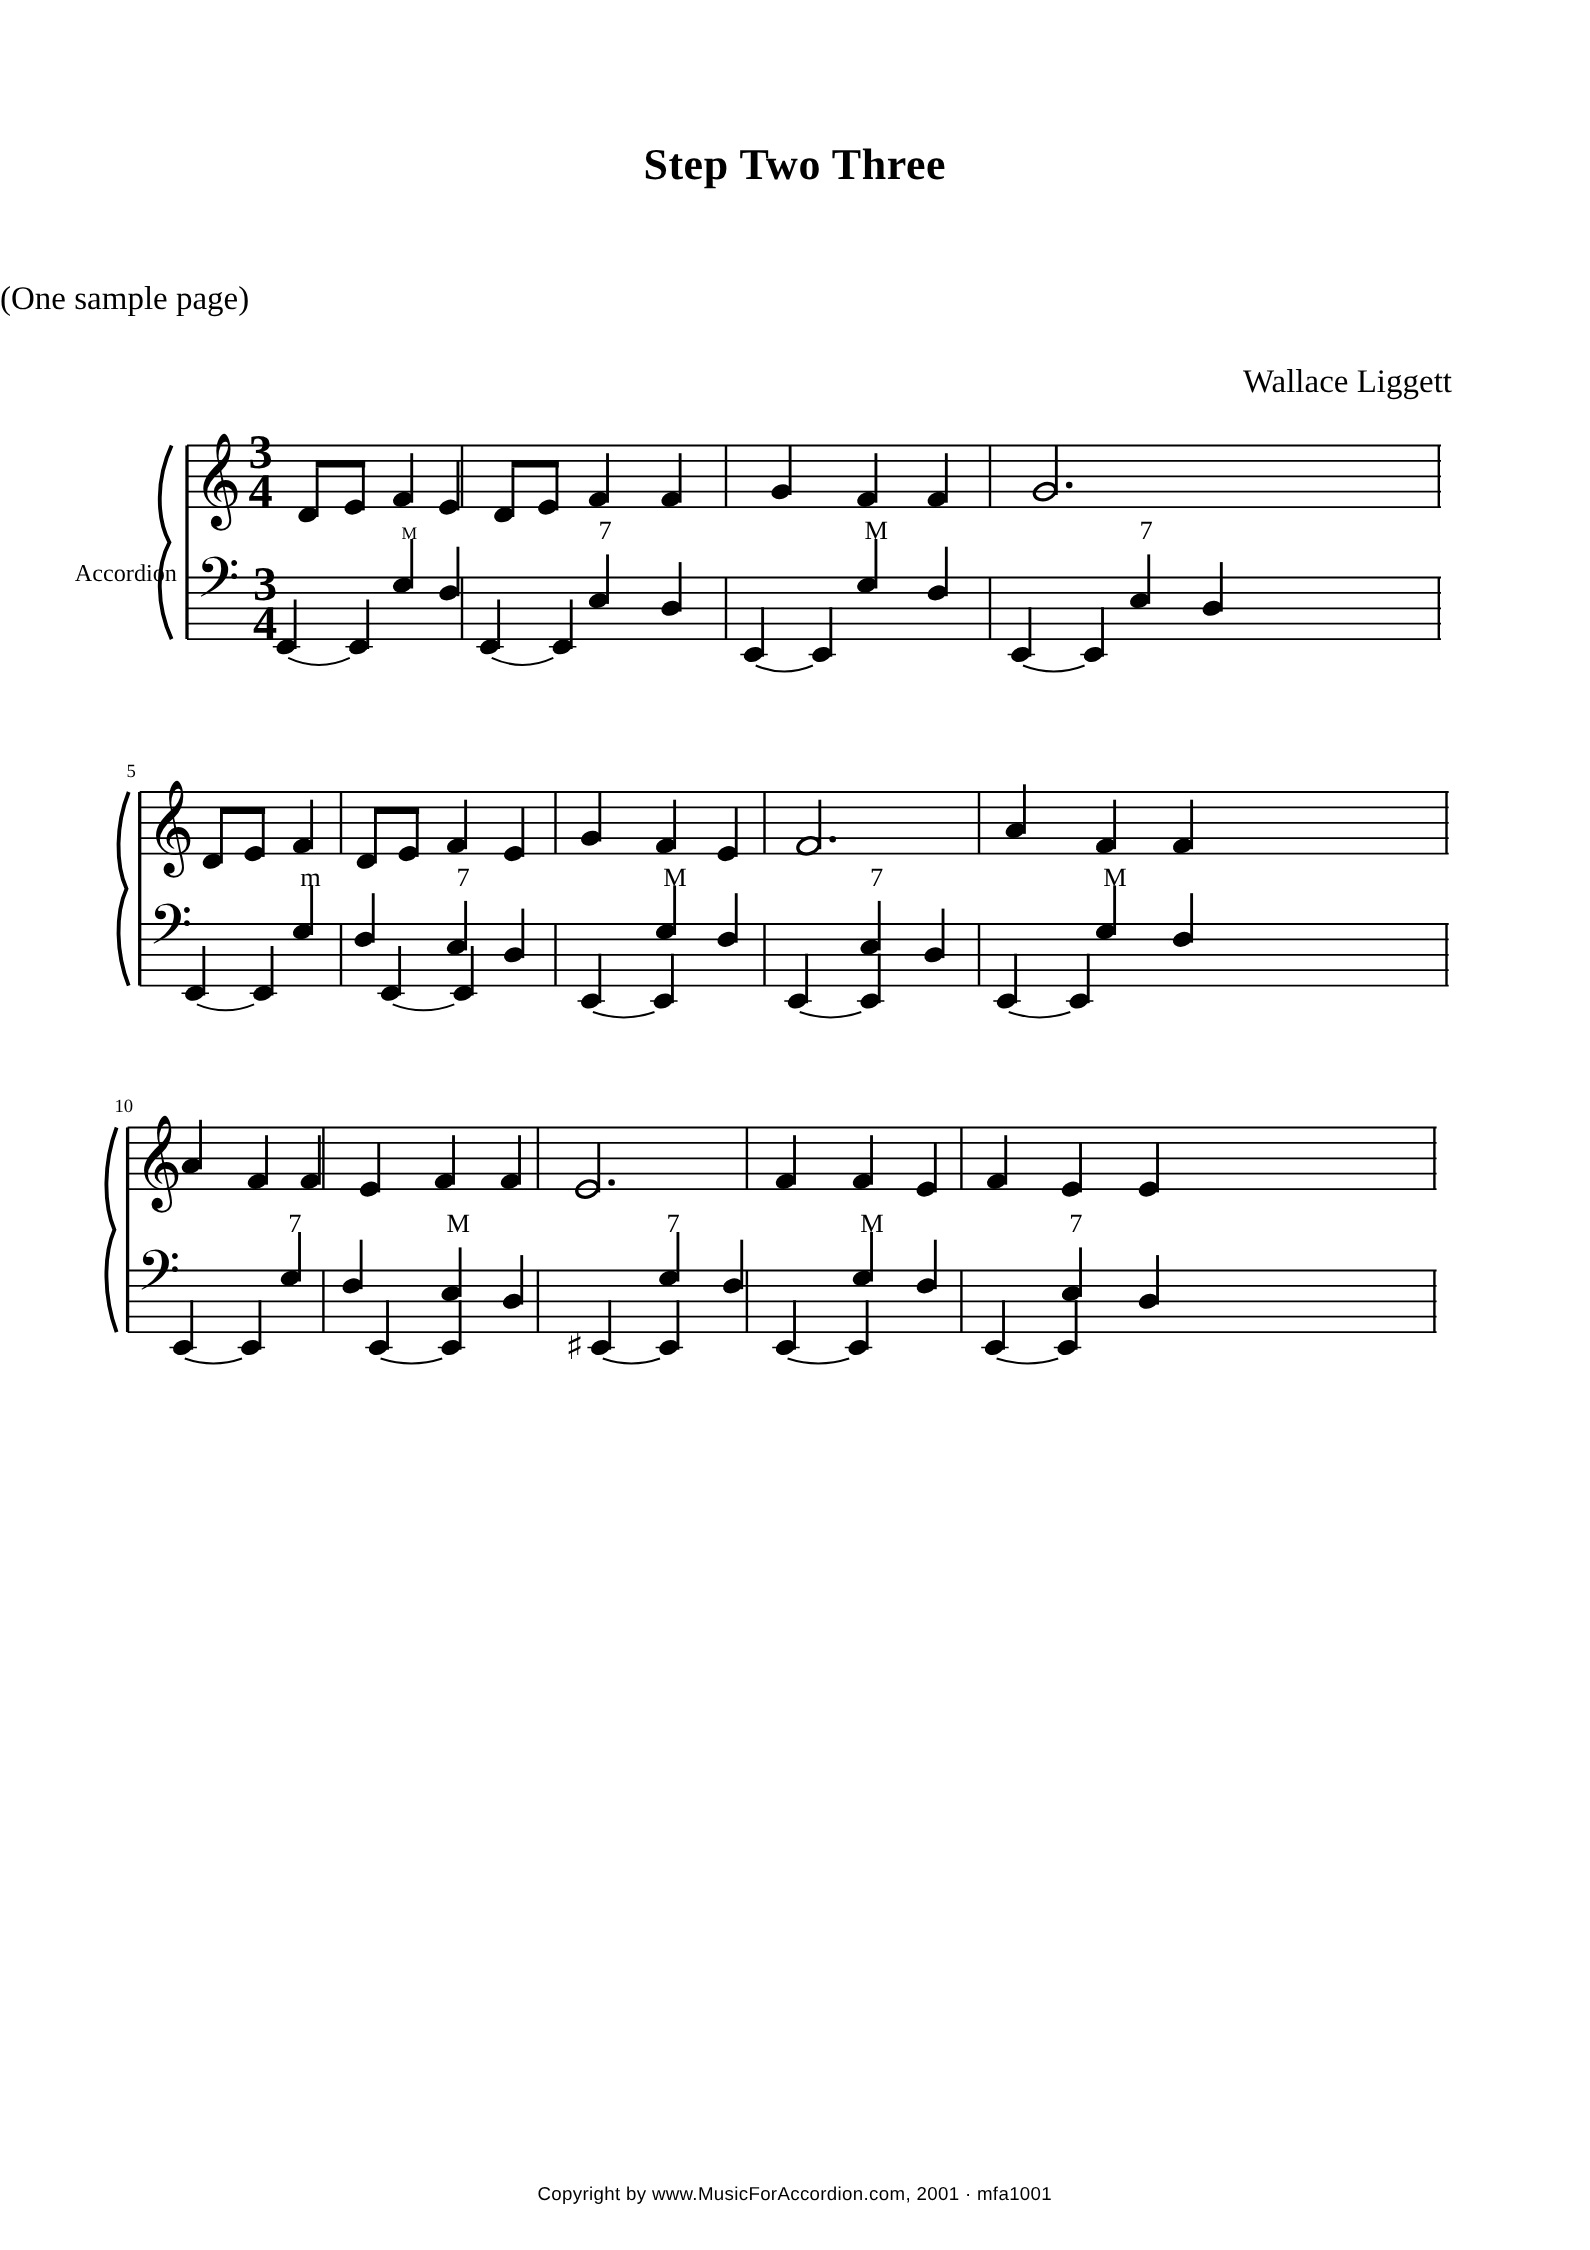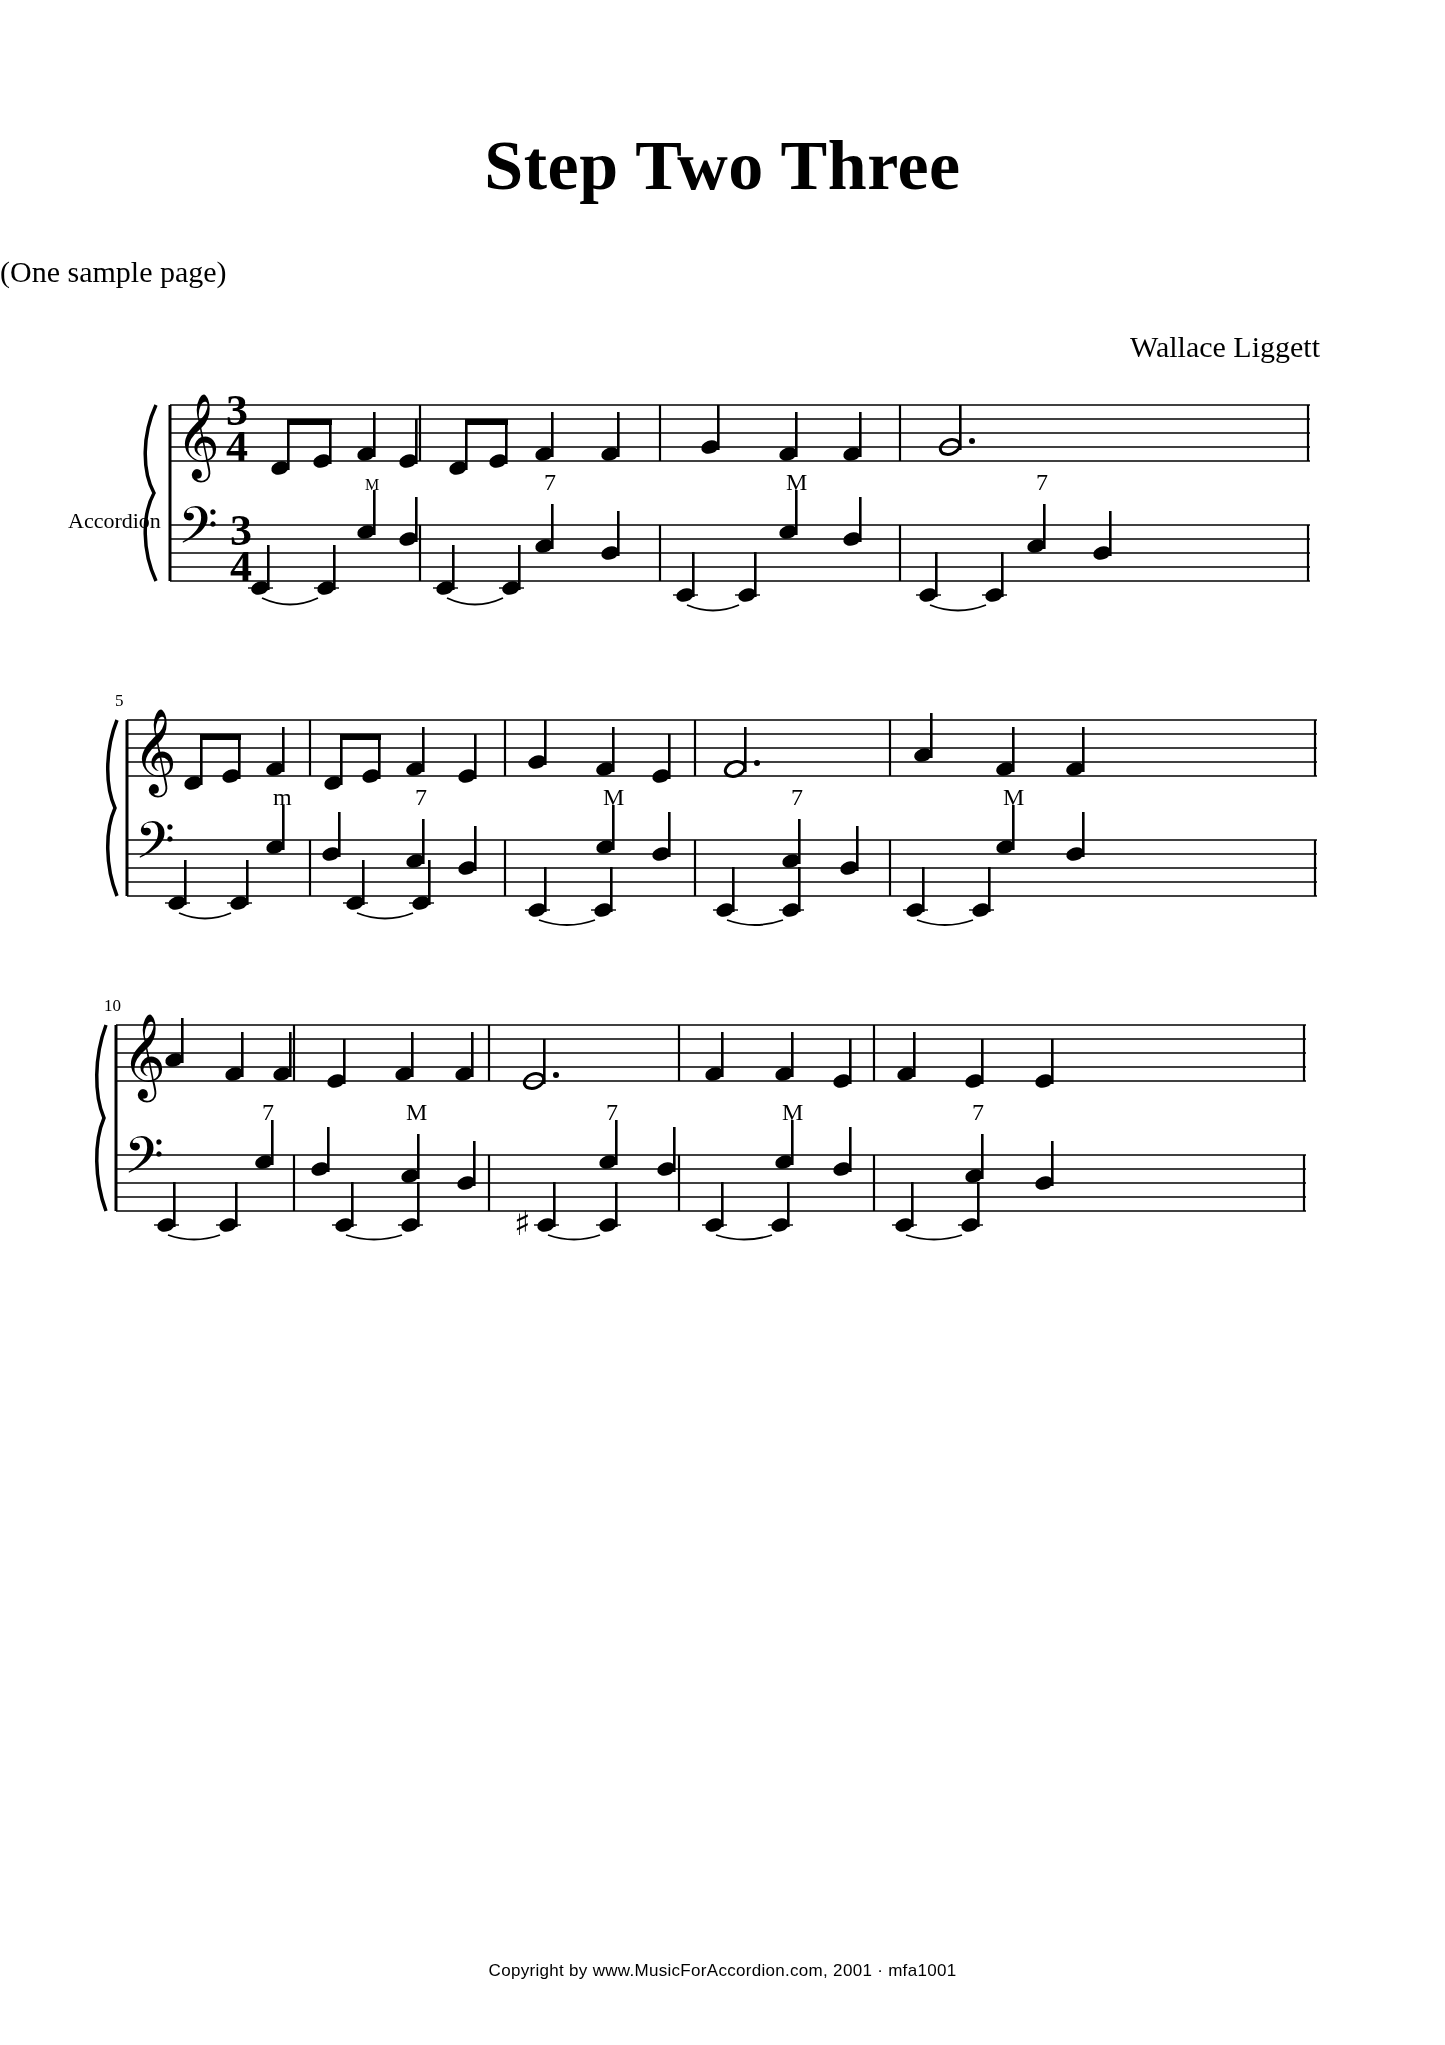--- a/index.html
+++ b/index.html
@@ -22,21 +22,21 @@
     background: #ffffff;
   }
 
   
   .title {
     position: absolute;
     top: 126px;
     left: 0;
     width: 1445px;
     text-align: center;
-    font-size: 70px;
+    font-size: 40px;
     font-weight: bold;
     letter-spacing: 0.5px;
     font-family: "Liberation Serif", serif;
   }
   .subtitle {
     position: absolute;
     top: 255px;
     left: 0;
     width: 1445px;
     font-size: 30px;
@@ -52,21 +52,21 @@
   }
   .instrument {
     position: absolute;
     left: 68px;
     top: 508px;
     font-size: 22px;
     font-family: "Liberation Serif", serif;
   }
   .copyright {
     position: absolute;
-    bottom: 64px;
+    bottom: 40px;
     left: 0;
     width: 1445px;
     text-align: center;
     font-size: 17px;
     font-family: "Liberation Sans", sans-serif;
     letter-spacing: 0.3px;
   }
 
   
   .system {

